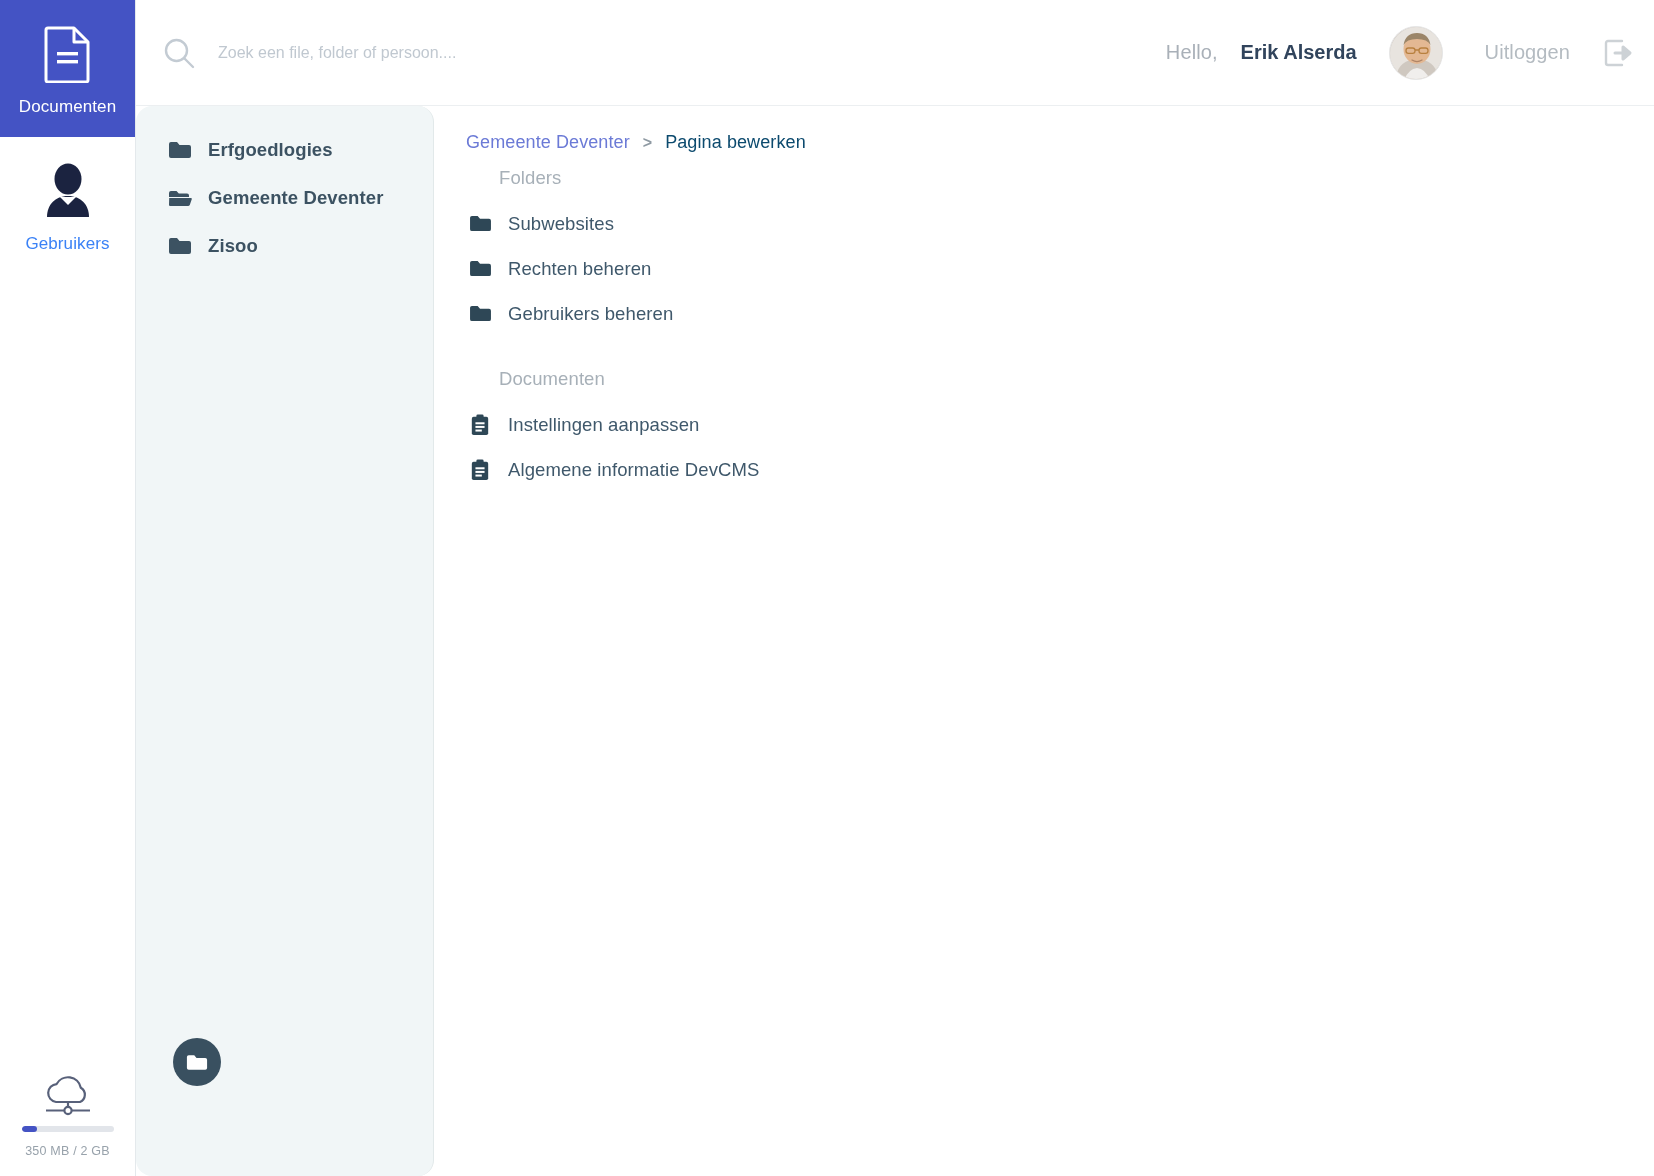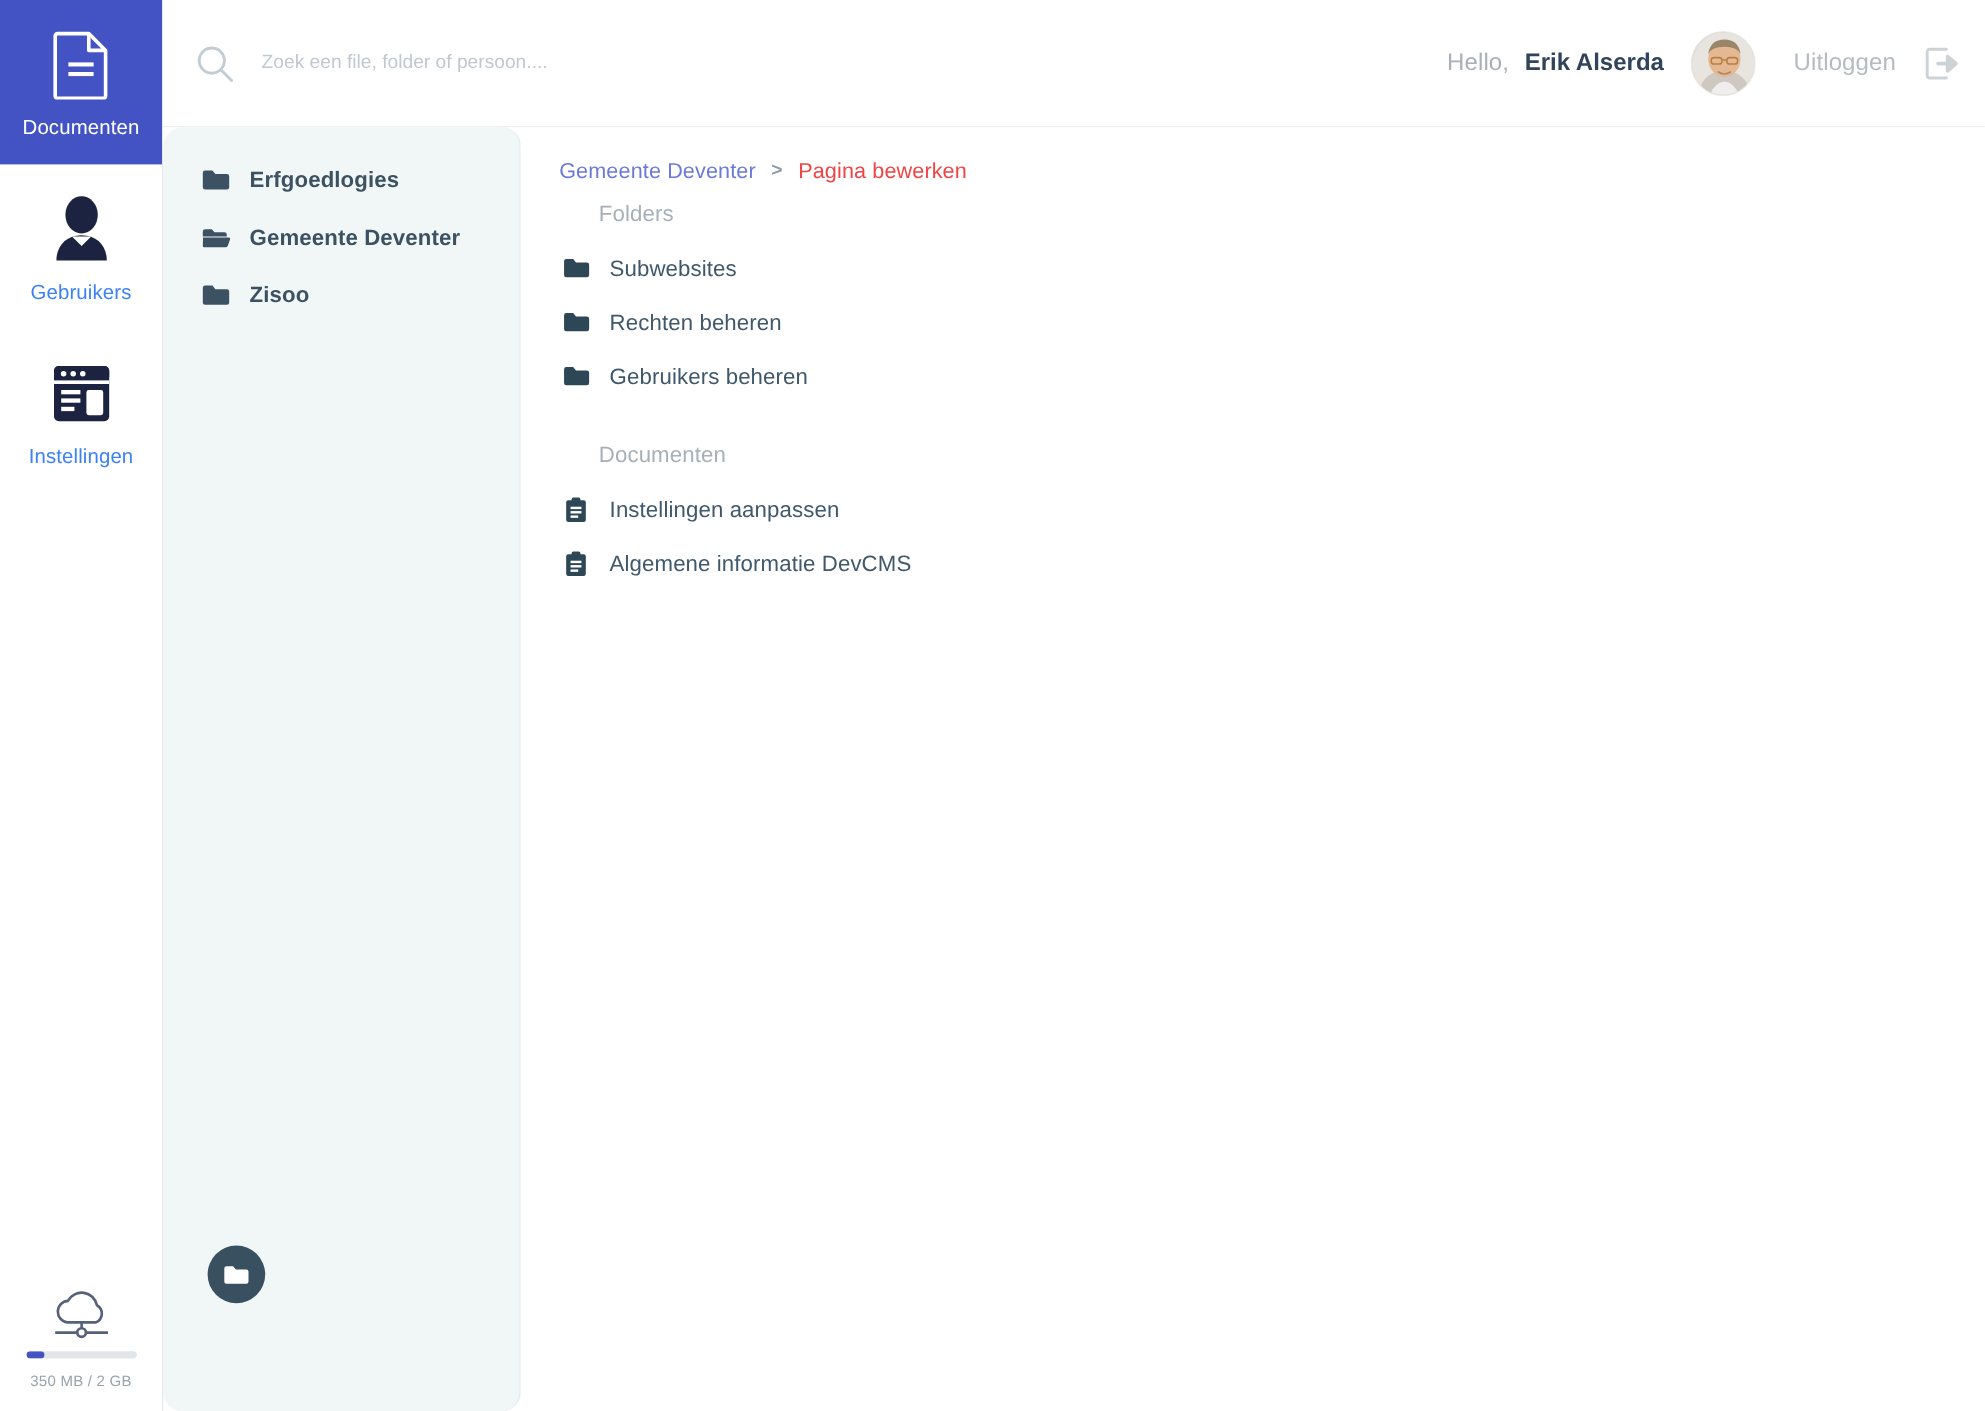--- a/index.html
+++ b/index.html
@@ -143,21 +143,21 @@
     font-size: 16px;
     color: #44515c;
     width: 640px;
   }
   .search-input::placeholder { color: #c0c8d0; }
 
   .user-block {
     display: flex;
     align-items: center;
     flex: none;
-    gap: 6px;
+    gap: 16px;
   }
   .hello-text {
     font-size: 20px;
     color: #a9b0b8;
     white-space: nowrap;
     letter-spacing: .1px;
   }
   .user-name {
     font-size: 20px;
     font-weight: bold;
@@ -265,21 +265,21 @@
     color: #6b7ad6;
     cursor: pointer;
     letter-spacing: .1px;
   }
   .crumb-sep {
     color: #8f9aa3;
     margin: 0 13px;
     font-size: 16px;
     font-weight: bold;
   }
-  .crumb-current { color: #ef4444; letter-spacing: .1px; text-align: right; }
+  .crumb-current { color: #0c4a6e; letter-spacing: .1px; text-align: right; }
 
   .section-label {
     font-size: 18.5px;
     color: #a7b0b8;
     padding-left: 33px;
     margin-top: 14px;
     margin-bottom: 12px;
     letter-spacing: .1px;
   }
   .list-row {
@@ -329,37 +329,20 @@
       <span class="rail-item-icon">
         <svg viewBox="0 0 54 58" width="54" height="58">
           <ellipse cx="27" cy="17" rx="13.5" ry="15.5" fill="#1b2340"></ellipse>
           <path d="M27 34 c-13 0 -21 9 -21 21 h42 c0 -12 -8 -21 -21 -21 z" fill="#1b2340"></path>
           <path d="M19 35 l8 8 l8 -8 z" fill="#ffffff"></path>
         </svg>
       </span>
       <span class="rail-item-label">Gebruikers</span>
     </div>
 
-    <div class="rail-item">
-      <span class="rail-item-icon">
-        <svg viewBox="0 0 54 54" width="54" height="54">
-          <rect x="4" y="4" width="46" height="46" rx="4" fill="#1b2340"></rect>
-          <rect x="4" y="4" width="46" height="13" rx="4" fill="#1b2340"></rect>
-          <rect x="4" y="16" width="46" height="3" fill="#ffffff"></rect>
-          <circle cx="12" cy="10.5" r="2.3" fill="#ffffff"></circle>
-          <circle cx="20" cy="10.5" r="2.3" fill="#ffffff"></circle>
-          <circle cx="28" cy="10.5" r="2.3" fill="#ffffff"></circle>
-          <rect x="10" y="24" width="16" height="3.6" fill="#ffffff"></rect>
-          <rect x="10" y="31" width="16" height="3.6" fill="#ffffff"></rect>
-          <rect x="10" y="38" width="11" height="3.6" fill="#ffffff"></rect>
-          <rect x="31" y="24" width="14" height="21" rx="2" fill="#ffffff"></rect>
-        </svg>
-      </span>
-      <span class="rail-item-label">Instellingen</span>
-    </div>
 
     <div class="rail-storage">
       <span class="cloud-icon">
         <svg viewBox="0 0 60 44" width="60" height="44">
           <path d="M18 30 a9 9 0 0 1 0.6 -17.9 a13 13 0 0 1 24.2 3.6 a8 8 0 0 1 -0.8 14.3 z" fill="none" stroke="#58617a" stroke-width="2.2" stroke-linejoin="round"></path>
           <line x1="30" y1="30" x2="30" y2="36" stroke="#58617a" stroke-width="2.2"></line>
           <line x1="8" y1="38.5" x2="52" y2="38.5" stroke="#58617a" stroke-width="2.2"></line>
           <circle cx="30" cy="38.5" r="3.6" fill="#ffffff" stroke="#58617a" stroke-width="2.2"></circle>
         </svg>
       </span>

